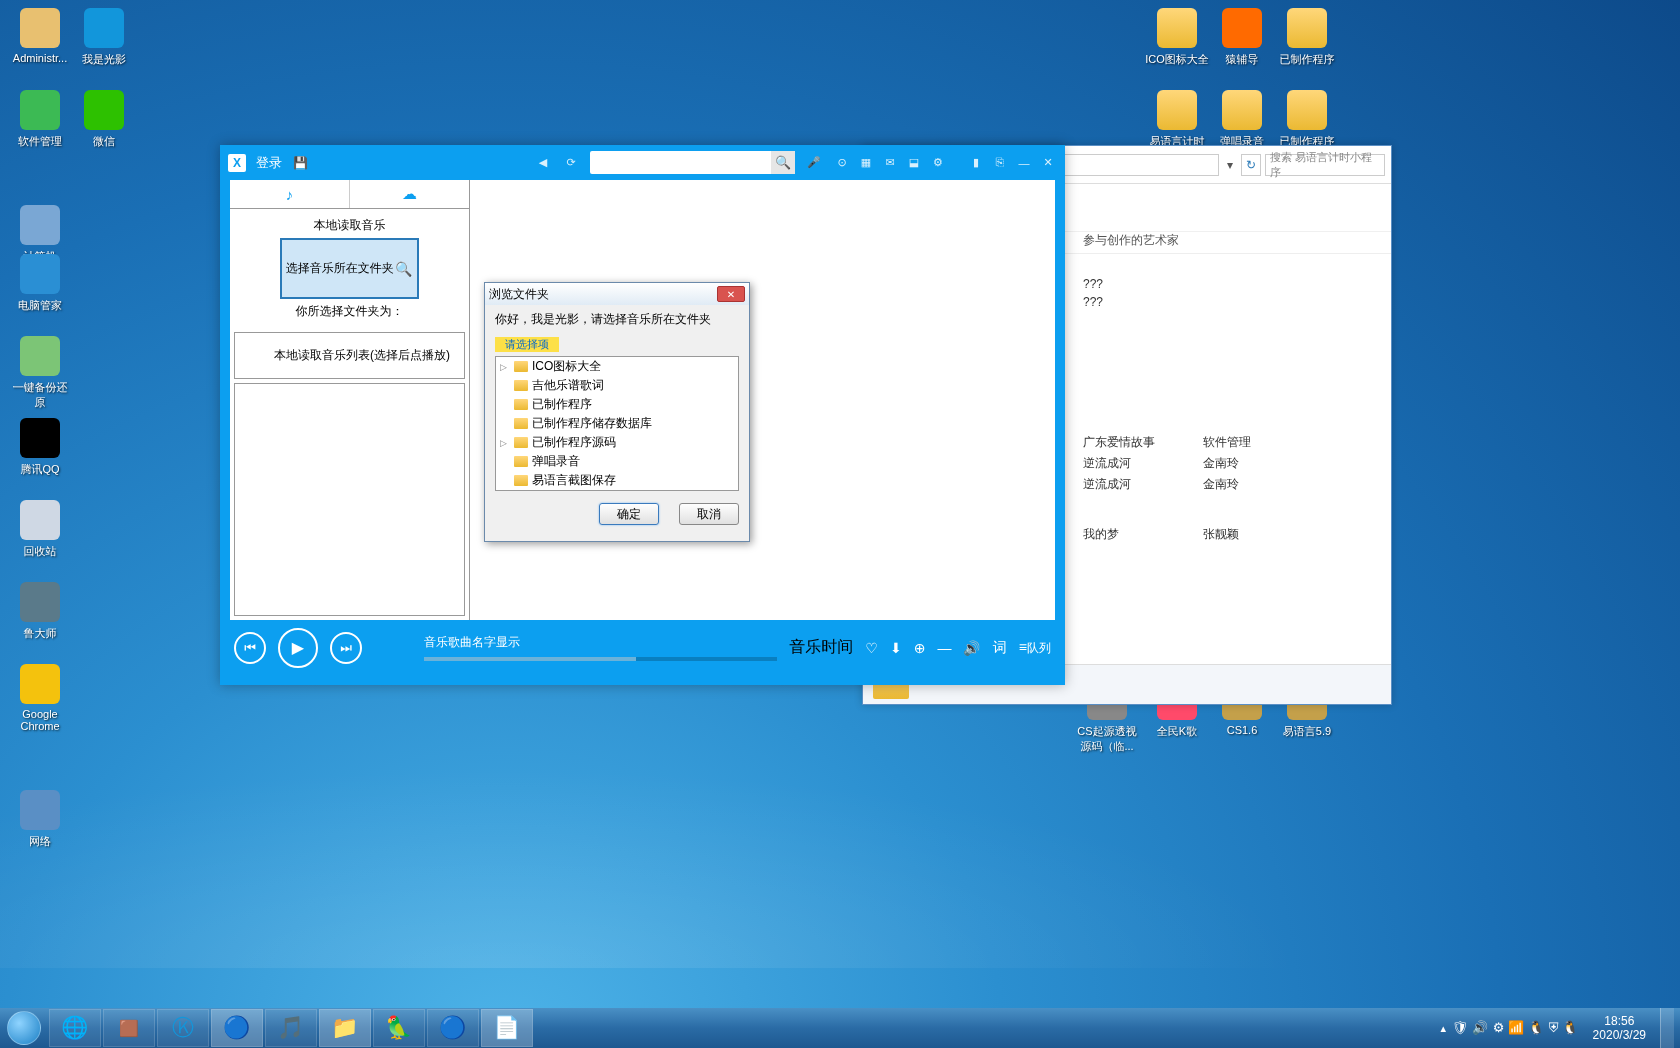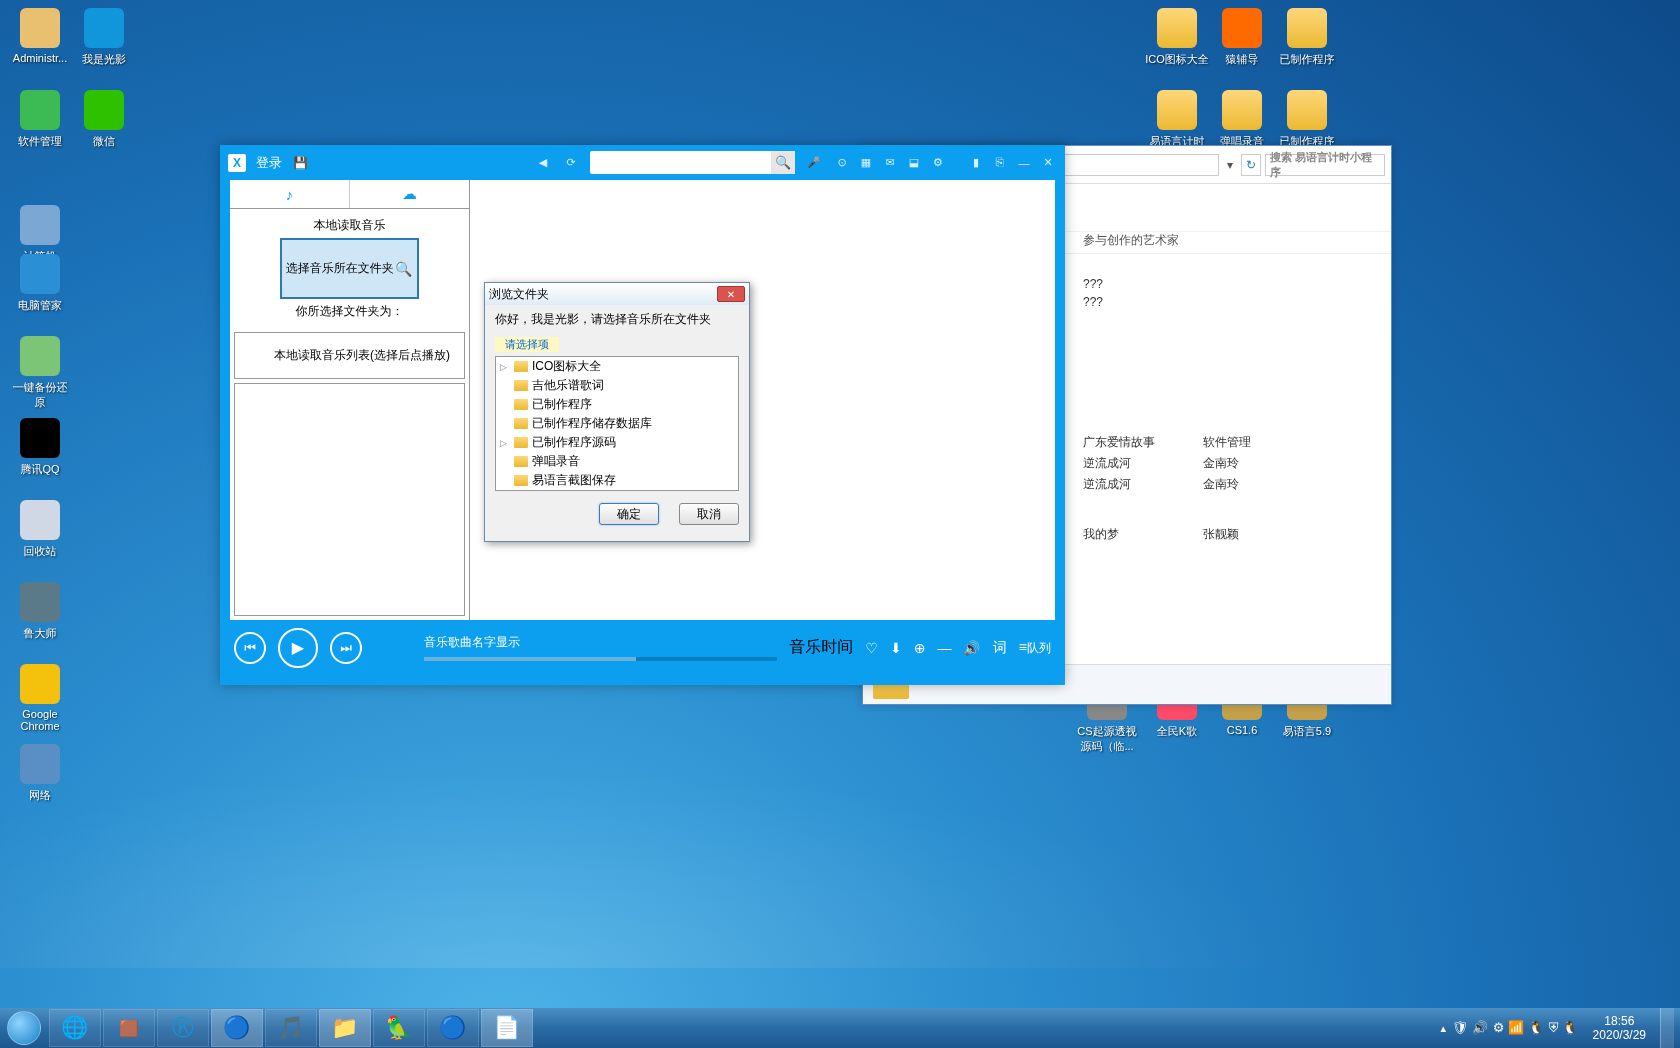--- a/index.html
+++ b/index.html
@@ -41,41 +41,41 @@
 .progress-area { flex: 1; margin-left: 50px; color: #fff; font-size: 12px; }
 .progress-bar { height: 4px; background: rgba(0,0,0,0.2); margin-top: 6px; position: relative; }
 .progress-bar::before { content: ''; position: absolute; left: 0; top: 0; width: 60%; height: 100%; background: rgba(255,255,255,0.4); }
 .pc-right { display: flex; gap: 12px; align-items: center; color: #fff; font-size: 14px; }
 .pc-right .txt { font-size: 12px; }
 
 
 .explorer-window { position: absolute; left: 862px; top: 145px; width: 530px; height: 560px; background: #fff; border: 1px solid #5a8fc5; box-shadow: 0 0 8px rgba(0,0,0,0.2); }
 .ex-toolbar { height: 38px; border-bottom: 1px solid #ddd; display: flex; align-items: center; padding: 0 6px; gap: 4px; font-size: 12px; }
 .ex-addr { flex: 1; height: 22px; border: 1px solid #ccc; }
-.ex-search { width: 120px; height: 22px; border: 1px solid #ccc; font-size: 11px; color: #888; padding: 0 4px; display: flex; align-items: center; font-weight: bold; }
+.ex-search { width: 120px; height: 22px; border: 1px solid #ccc; font-size: 11px; color: #888; padding: 0 4px; display: flex; align-items: center; }
 .ex-refresh { width: 20px; height: 22px; border: 1px solid #ccc; display: flex; align-items: center; justify-content: center; color: #2a7ab8; }
 .ex-menu { height: 22px; padding: 0 8px; font-size: 12px; color: #333; }
 .ex-actions { height: 26px; padding: 0 10px; font-size: 12px; color: #2a5a8a; display: flex; gap: 18px; align-items: center; border-bottom: 1px solid #f0f0f0; }
 .ex-headers { height: 22px; display: flex; font-size: 12px; color: #555; border-bottom: 1px solid #eee; }
 .ex-headers > div:nth-child(1) { width: 90px; text-align: center; }
 .ex-headers > div:nth-child(2) { width: 130px; }
 .ex-headers > div:nth-child(3) { flex: 1; }
 .ex-row { display: flex; font-size: 12px; color: #333; padding: 2px 0; align-items: center; }
 .ex-row > div:nth-child(1) { width: 90px; text-align: center; }
 .ex-row > div:nth-child(2) { width: 130px; white-space: nowrap; overflow: hidden; }
 .ex-row > div:nth-child(3) { flex: 1; }
 .ex-bottom { position: absolute; bottom: 0; left: 0; right: 0; height: 40px; border-top: 1px solid #ddd; background: #f3f6fa; display: flex; align-items: center; padding: 0 10px; }
 .ex-bottom .fld { width: 36px; height: 28px; background: linear-gradient(#ffd77a, #ebb932); border-radius: 2px; }
 
 
 .browse-dialog { position: absolute; left: 484px; top: 282px; width: 266px; height: 260px; background: #f0f0f0; border: 1px solid #6b8aab; box-shadow: 2px 2px 8px rgba(0,0,0,0.4); }
 .bd-title { height: 22px; background: linear-gradient(#fff, #e0ebf5); display: flex; align-items: center; padding: 0 4px; font-size: 12px; }
 .bd-close { margin-left: auto; width: 28px; height: 16px; background: #d9534f; color: #fff; display: flex; align-items: center; justify-content: center; font-size: 10px; border: 1px solid #a33; border-radius: 2px; cursor: pointer; }
 .bd-msg { padding: 6px 10px; font-size: 12px; }
-.bd-sel { padding: 0 10px; font-size: 11px; color: #0066cc; background: #fef9c3; display: inline-block; margin-left: 10px; }
+.bd-sel { padding: 0 10px; font-size: 11px; color: #0066cc; background: #fde047; display: inline-block; margin-left: 10px; }
 .bd-tree { margin: 4px 10px; height: 135px; background: #fff; border: 1px solid #999; font-size: 12px; overflow-y: scroll; }
 .tree-item { display: flex; align-items: center; padding: 1px 4px; gap: 4px; }
 .tree-item::before { content: '▷'; color: #888; font-size: 9px; width: 10px; }
 .tree-item.noexp::before { content: ''; }
 .tree-folder { width: 14px; height: 11px; background: linear-gradient(#ffd77a, #ebb932); border-radius: 1px; }
 .bd-buttons { display: flex; justify-content: flex-end; gap: 20px; padding: 8px 10px; }
 .bd-buttons button { width: 60px; height: 22px; font-size: 12px; background: linear-gradient(#fefefe, #e0e0e0); border: 1px solid #888; border-radius: 3px; cursor: pointer; }
 .bd-buttons button.primary { border: 1px solid #3a7abd; box-shadow: 0 0 2px #6ab0f0; }
 
 
@@ -130,21 +130,21 @@
       <div>回收站</div>
     </div>
     <div class="desktop-icon" style="left: 8px; top: 582px;">
       <div class="icon-box" style="background:#5a7a8a"></div>
       <div>鲁大师</div>
     </div>
     <div class="desktop-icon" style="left: 8px; top: 664px;">
       <div class="icon-box" style="background:#f4c20d"></div>
       <div>Google Chrome</div>
     </div>
-    <div class="desktop-icon" style="left: 8px; top: 744px; text-align: center;">
+    <div class="desktop-icon" style="left: 8px; top: 790px; text-align: center;">
       <div class="icon-box" style="background:#5a8fc5"></div>
       <div>网络</div>
     </div>
   </div>
 
 <div id="right-icons">
     <div class="desktop-icon" style="left: 1145px; top: 8px;">
       <div class="icon-box di-folder" style=""></div>
       <div>ICO图标大全</div>
     </div>

